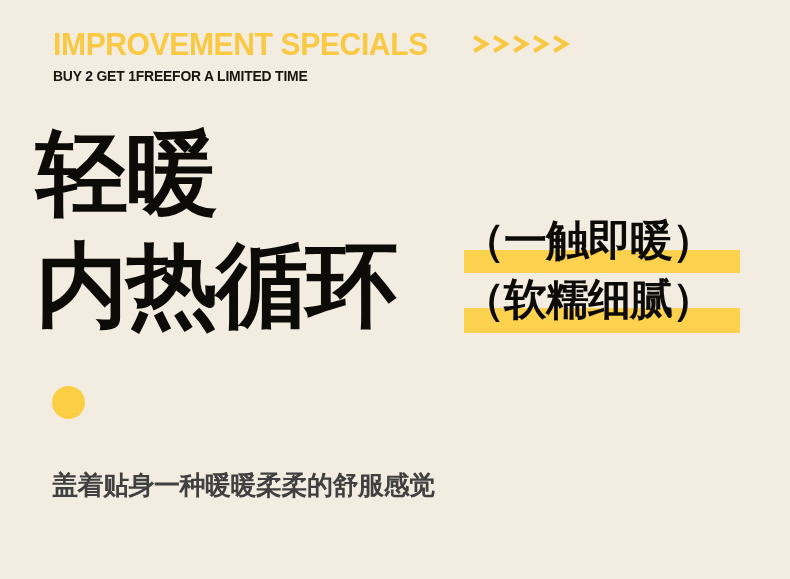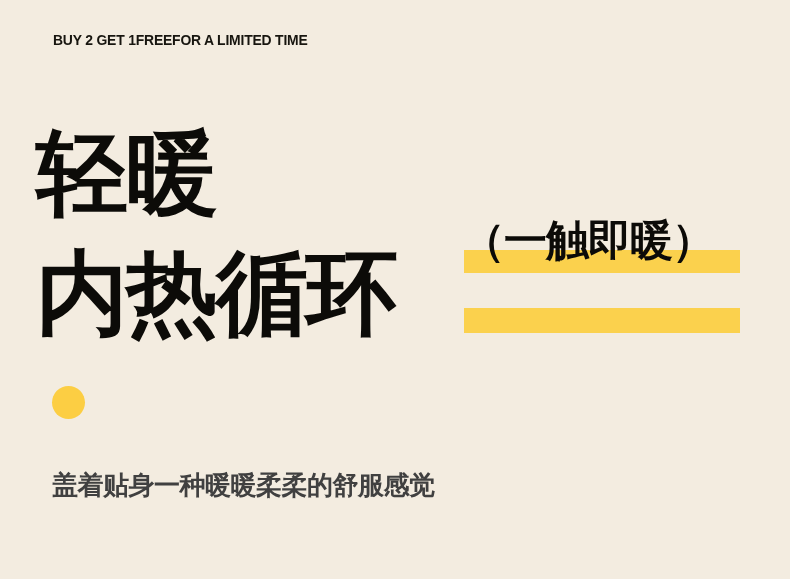--- a/index.html
+++ b/index.html
@@ -74,21 +74,21 @@
     top: 118px;
     color: #0C0B08;
     font-family: "DejaVu Sans", "Liberation Sans", sans-serif;
     font-weight: 700;
     font-size: 92px;
     line-height: 112px;
     letter-spacing: -2px;
     white-space: nowrap;
   }
   .headline-line { display: block; }
-  .headline-line-2 { margin-top: 8px; }
+  .headline-line-2 { margin-top: 0px; }
 
   
   .feature-stack {
     position: absolute;
     left: 462px;
     top: 214px;
   }
   .feature-line {
     position: relative;
     display: block;
@@ -143,35 +143,50 @@
     white-space: nowrap;
   }
   .footnote-line { display: block; }
 </style>
 </head>
 <body>
 
 <div class="poster">
 
   <div class="header">
+    <div class="eyebrow-row">
+      <div class="eyebrow-title">IMPROVEMENT SPECIALS</div>
+      <div class="chevrons">
+        <svg width="105" height="22" viewBox="0 0 105 22" aria-hidden="true">
+          <g fill="none" stroke="#F9C943" stroke-width="4.2" stroke-linecap="square" stroke-linejoin="miter">
+            <polyline points="3,5 13,11 3,17"></polyline>
+            <polyline points="23,5 33,11 23,17"></polyline>
+            <polyline points="43,5 53,11 43,17"></polyline>
+            <polyline points="63,5 73,11 63,17"></polyline>
+            <polyline points="83,5 93,11 83,17"></polyline>
+          </g>
+        </svg>
+      </div>
+    </div>
     <div class="eyebrow-sub">BUY 2 GET 1FREEFOR A LIMITED TIME</div>
   </div>
 
   <div class="headline">
     <span class="headline-line headline-line-1">轻暖</span>
     <span class="headline-line headline-line-2">内热循环</span>
   </div>
 
   <div class="feature-stack">
     <div class="feature-line feature-line-1">
       <span class="feature-hl"></span>
       <span class="feature-text">（一触即暖）</span>
     </div>
     <div class="feature-line feature-line-2">
       <span class="feature-hl"></span>
+      <span class="feature-text">（软糯细腻）</span>
     </div>
   </div>
 
   <div class="dot"></div>
 
   <div class="footnote">
     <span class="footnote-line">盖着贴身一种暖暖柔柔的舒服感觉</span>
   </div>
 
 </div>

